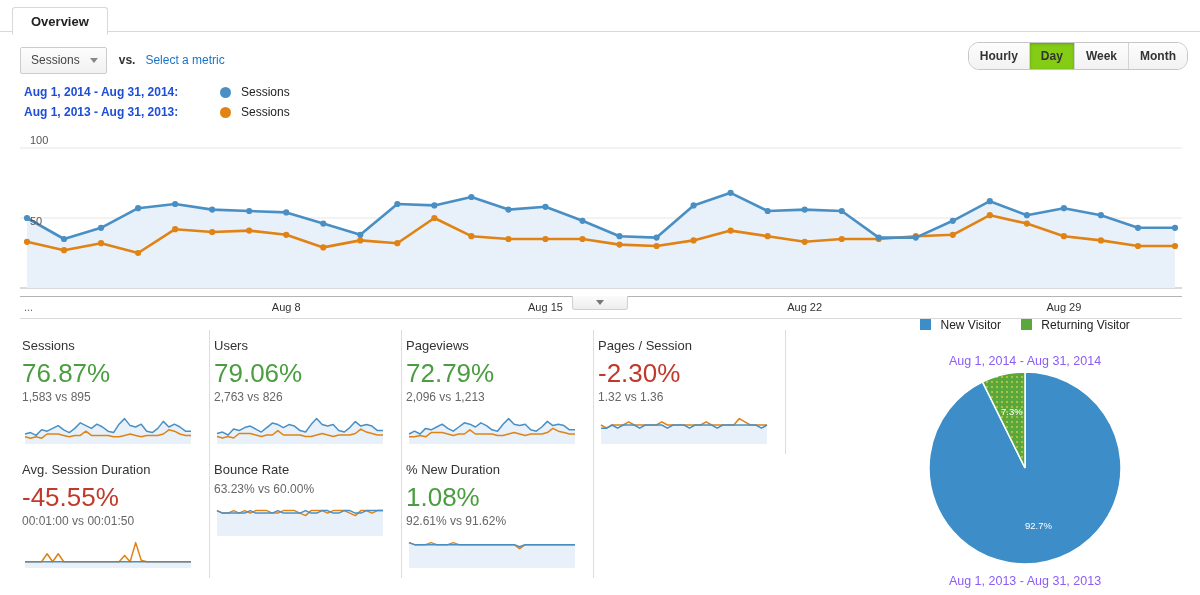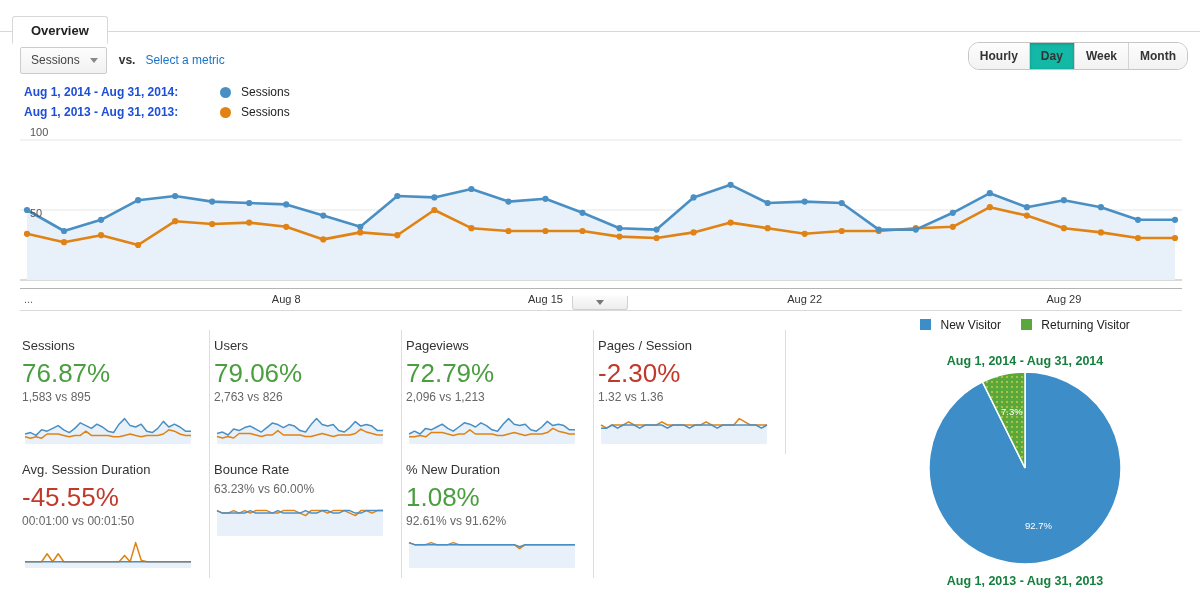--- a/index.html
+++ b/index.html
@@ -13,21 +13,21 @@
   }
 
   
   .tabstrip {
     position: relative;
     height: 32px;
     border-bottom: 1px solid #d8d8d8;
   }
   .tab {
     position: absolute;
-    left: 12px; top: 16px;
+    left: 12px; top: 7px;
     height: 28px;
     padding: 8px 18px;
     display: flex; align-items: center;
     font-size: 13px; font-weight: bold;
     color: #222;
     background: #fff;
     border: 1px solid #d8d8d8;
     border-bottom: 1px solid #fff;
     border-radius: 3px 3px 0 0;
   }
@@ -81,21 +81,21 @@
     padding: 0 11px;
     height: 26px;
     display: flex; align-items: center;
     font-size: 12px; font-weight: bold; color: #333;
     background: linear-gradient(#fdfdfd, #f2f2f2);
     border-right: 1px solid #d4d4d4;
     cursor: pointer;
   }
   .gran-btn:last-child { border-right: none; }
   .gran-btn.active {
-    background: #14b8a6;
+    background: #84cc16;
     box-shadow: inset 0 1px 3px rgba(0,0,0,.22);
   }
 
   
   .legend-block {
     padding: 4px 0 0 24px;
     font-size: 12px;
   }
   .legend-row {
     display: flex; align-items: center;
@@ -108,21 +108,21 @@
   .legend-dot {
     width: 11px; height: 11px;
     border-radius: 50%;
     margin-right: 10px;
   }
   .legend-series { color: #222; }
 
   
   .chart-wrap {
     position: relative;
-    margin: 6px 18px 0 20px;
+    margin: 14px 18px 0 20px;
     height: 160px;
   }
   .chart-svg { display: block; }
   .ytick {
     position: absolute;
     left: 10px;
     font-size: 11px;
     color: #555;
   }
   .axis-row {
@@ -210,22 +210,22 @@
     font-size: 12px;
     margin-bottom: 22px;
   }
   .pie-legend span.swatch {
     display: inline-block;
     width: 11px; height: 11px;
     margin-right: 6px;
     vertical-align: -1px;
   }
   .pie-caption {
-    font-size: 12.5px; font-weight: bold;
-    color: #15803d;
+    font-size: 12.5px; font-weight: normal;
+    color: #8b5cf6;
   }
   .pie-caption.top { margin-bottom: 2px; }
   .pie-caption.bottom { margin-top: 4px; }
 </style>
 </head>
 <body>
 
 <div class="tabstrip">
   <div class="tab">
     <span>Overview</span>

